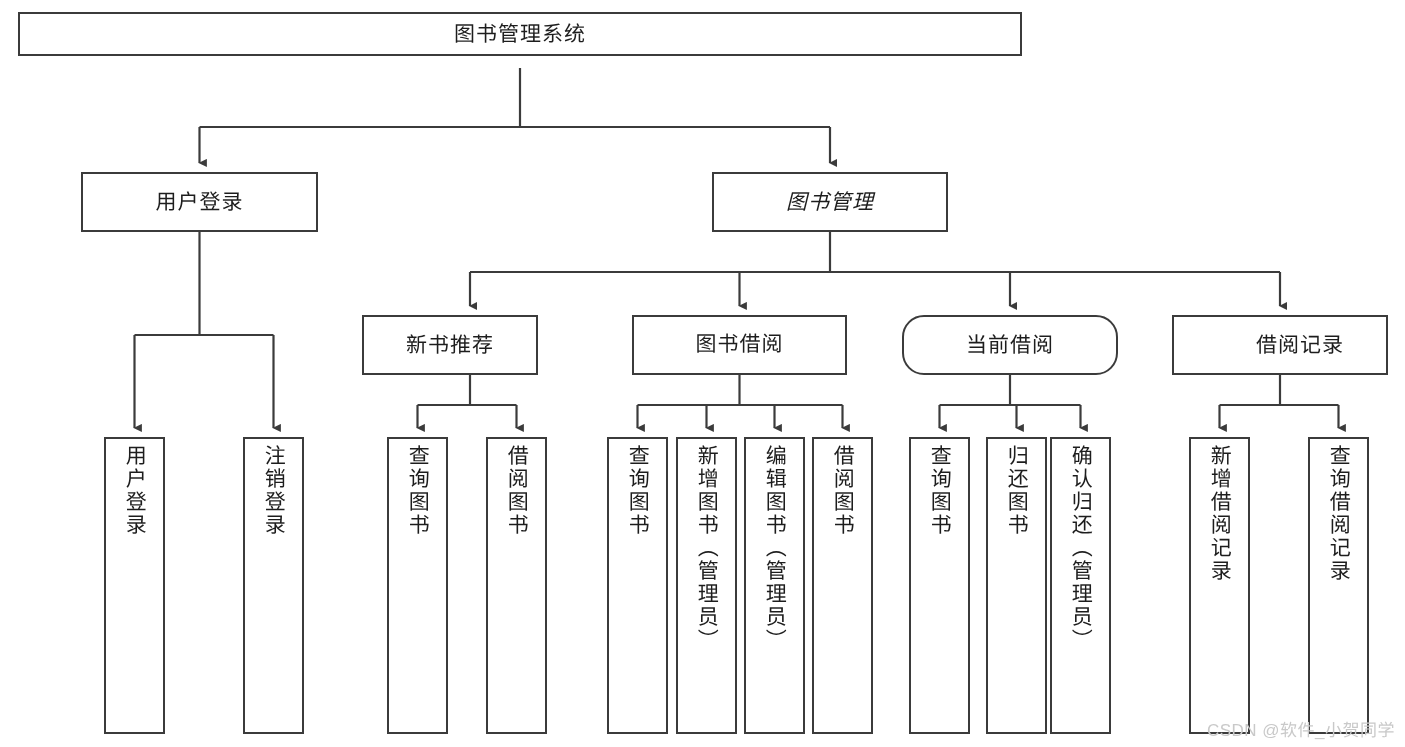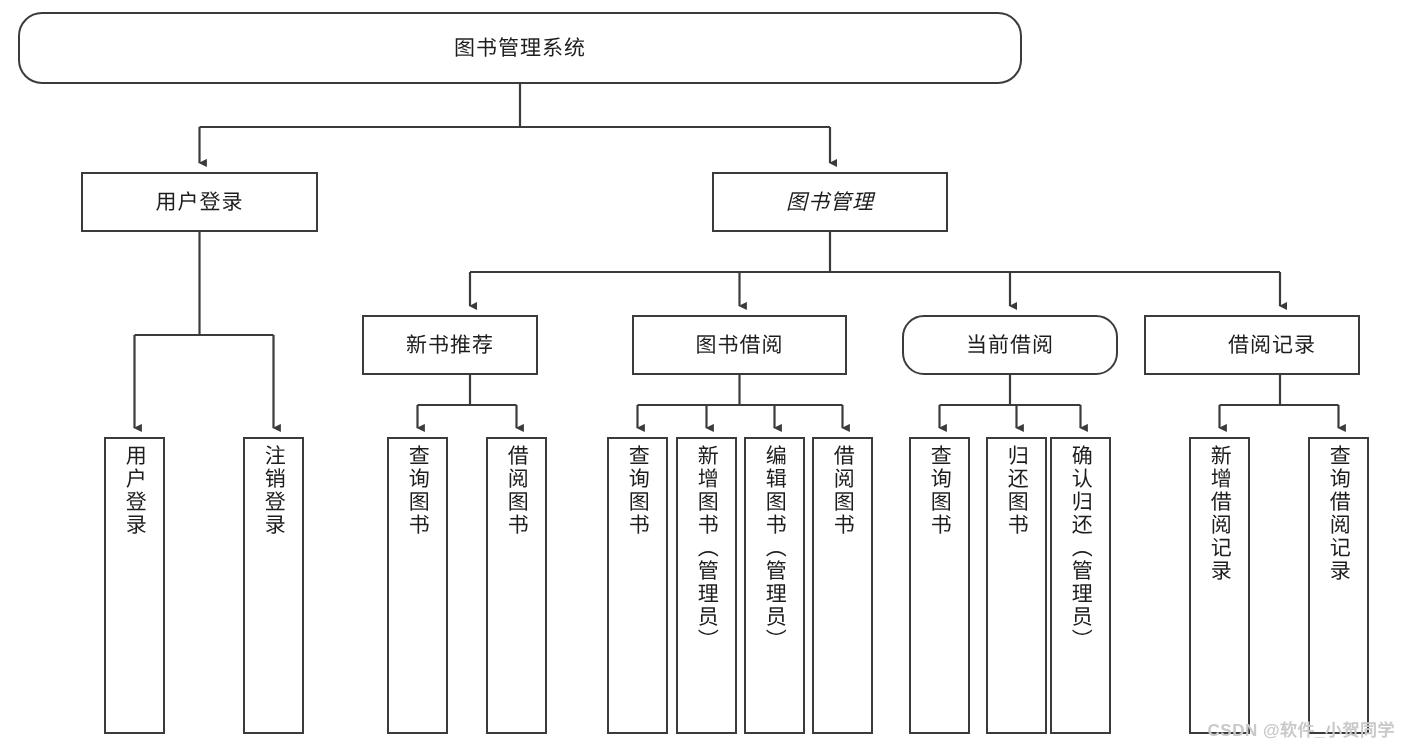--- a/index.html
+++ b/index.html
@@ -59,21 +59,20 @@
   }
   .watermark {
     position: absolute;
     right: 10px;
     bottom: 6px;
     font-size: 17px;
     color: #c9c9c9;
     letter-spacing: 0.5px;
     white-space: nowrap;
     user-select: none;
-    font-weight: bold;
   }
 </style>
 </head>
 <body>
 
 <div id="canvas">
 
   <svg id="edges" viewBox="0 0 1405 747" xmlns="http://www.w3.org/2000/svg">
     <defs>
       <marker id="arrowhead" markerWidth="9" markerHeight="9" refX="4.5" refY="7.4" orient="auto" markerUnits="userSpaceOnUse">
@@ -110,41 +109,41 @@
         <path d="M 939.5 405 L 939.5 428" marker-end="url(#arrowhead)"></path>
         <path d="M 1016.5 405 L 1016.5 428" marker-end="url(#arrowhead)"></path>
         <path d="M 1080.5 405 L 1080.5 428" marker-end="url(#arrowhead)"></path>
         <path d="M 1280 375 L 1280 405"></path>
         <path d="M 1219.5 405 L 1338.5 405"></path>
         <path d="M 1219.5 405 L 1219.5 428" marker-end="url(#arrowhead)"></path>
         <path d="M 1338.5 405 L 1338.5 428" marker-end="url(#arrowhead)"></path>
       </g>
   </svg>
 
-  <div class="node horiz" style="left: 18px; top: 12px; width: 1004px; height: 72px; border-radius: 24px;">
+  <div class="node horiz" style="left: 18px; top: 12px; width: 1004px; height: 44px;">
     <span>图书管理系统</span>
   </div>
 
   <div class="node horiz" style="left: 81px; top: 172px; width: 237px; height: 60px;">
     <span>用户登录</span>
   </div>
   <div class="node horiz" style="left: 712px; top: 172px; width: 236px; height: 60px; font-style: italic;">
     <span>图书管理</span>
   </div>
 
   <div class="node horiz" style="left: 362px; top: 315px; width: 176px; height: 60px;">
     <span>新书推荐</span>
   </div>
-  <div class="node horiz" style="left: 632px; top: 315px; width: 215px; height: 60px;">
+  <div class="node horiz" style="left: 632px; top: 315px; width: 215px; height: 60px; font-family: Liberation Serif, serif;">
     <span>图书借阅</span>
   </div>
   <div class="node horiz" style="left: 902px; top: 315px; width: 216px; height: 60px; border-radius: 22px;">
     <span>当前借阅</span>
   </div>
-  <div class="node horiz" style="left: 1144px; top: 315px; width: 216px; height: 60px; padding-left: 40px;">
+  <div class="node horiz" style="left: 1172px; top: 315px; width: 216px; height: 60px; padding-left: 40px;">
     <span>借阅记录</span>
   </div>
 
   <div class="node vert" style="left: 104px; top: 437px; width: 61px; height: 297px;">
     <span class="vlabel">用户登录</span>
   </div>
   <div class="node vert" style="left: 243px; top: 437px; width: 61px; height: 297px;">
     <span class="vlabel">注销登录</span>
   </div>
 

